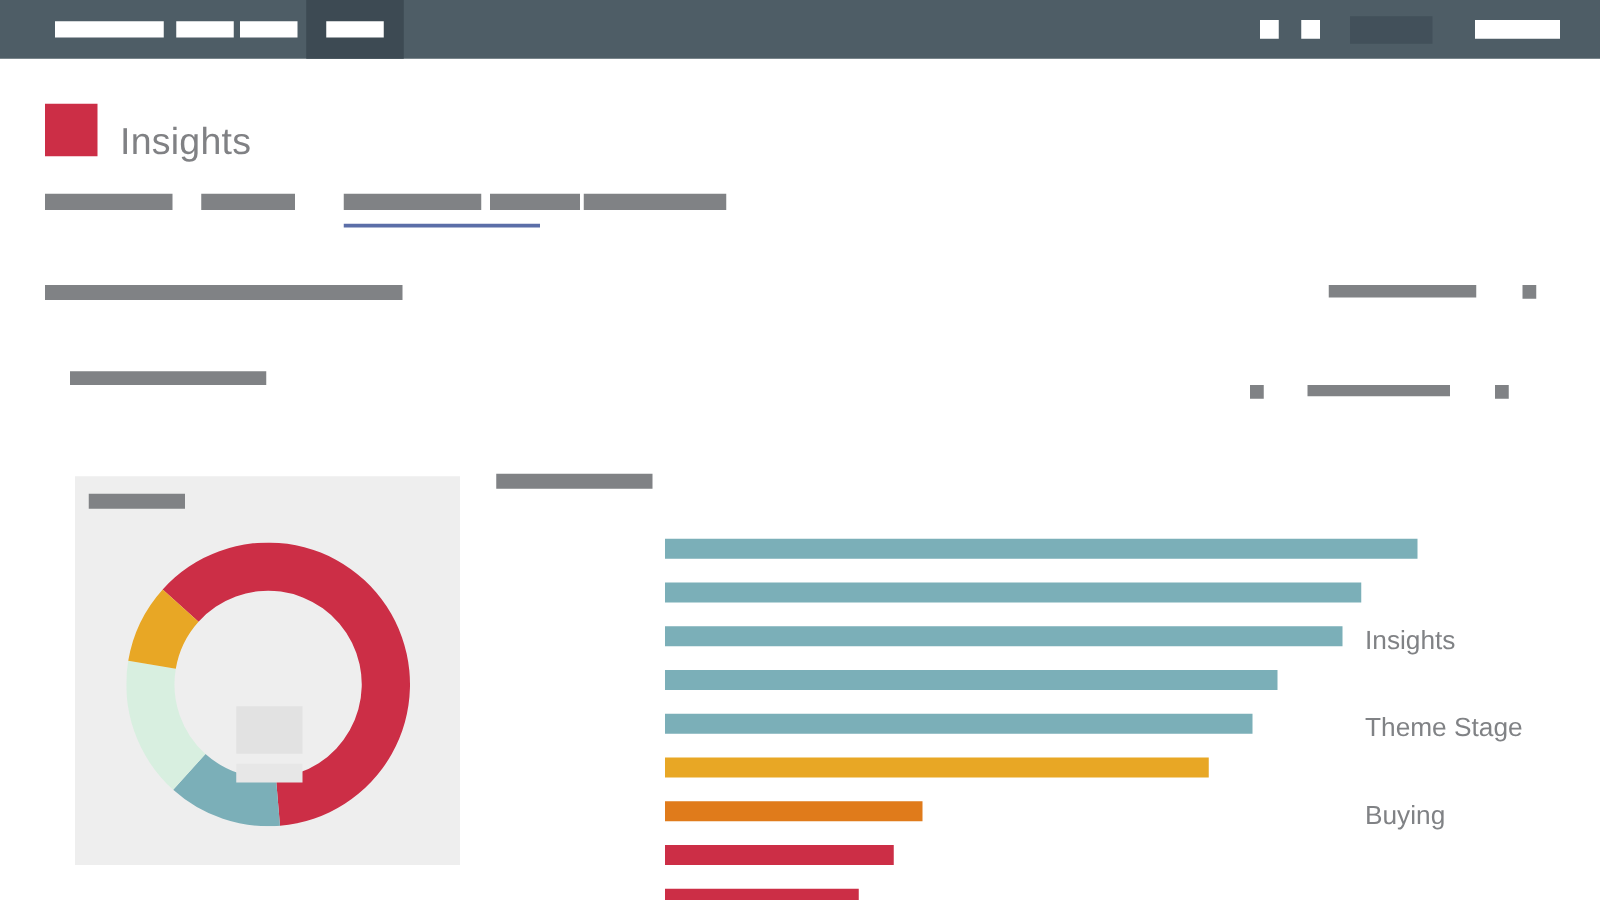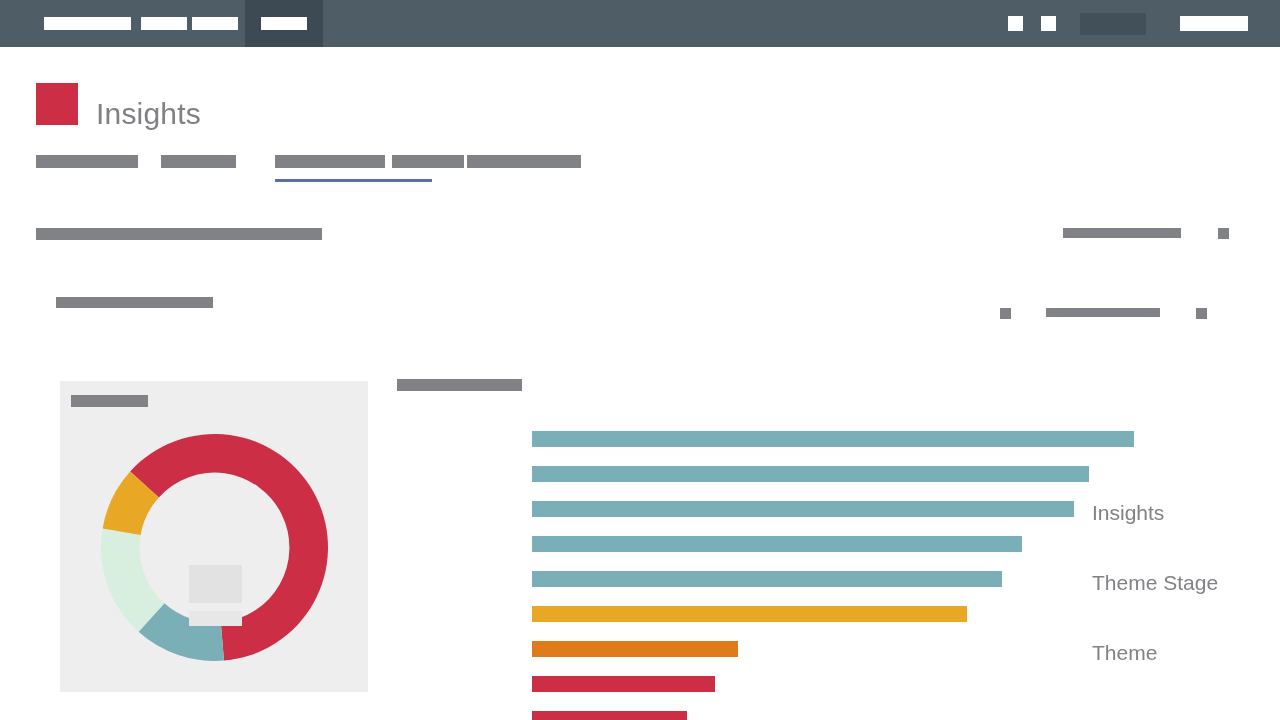--- a/index.html
+++ b/index.html
@@ -270,14 +270,14 @@
     <div class="bar" style="top: 105px; width: 490px; height: 16px; background: rgb(123, 175, 184);"></div>
     <div class="bar" style="top: 140px; width: 470px; height: 16px; background: rgb(123, 175, 184);"></div>
     <div class="bar" style="top: 175px; width: 435px; height: 16px; background: rgb(232, 167, 37);"></div>
     <div class="bar" style="top: 210px; width: 206px; height: 16px; background: rgb(224, 123, 27);"></div>
     <div class="bar" style="top: 245px; width: 183px; height: 16px; background: rgb(204, 46, 70);"></div>
     <div class="bar" style="top: 280px; width: 155px; height: 16px; background: rgb(204, 46, 70);"></div>
   </div>
 <div class="axis-labels">
     <div class="axis-label" style="top: 70px; color: rgb(128, 130, 133);">Insights</div>
     <div class="axis-label" style="top: 140px; color: rgb(128, 130, 133);">Theme Stage</div>
-    <div class="axis-label" style="top: 210px; color: rgb(128, 130, 133);">Theme</div>
+    <div class="axis-label" style="top: 210px; color: rgb(128, 130, 133);">Buying</div>
   </div>
 
 </body></html>

